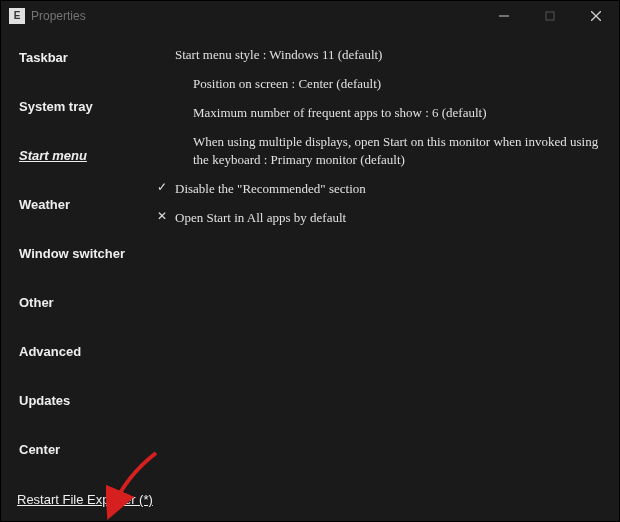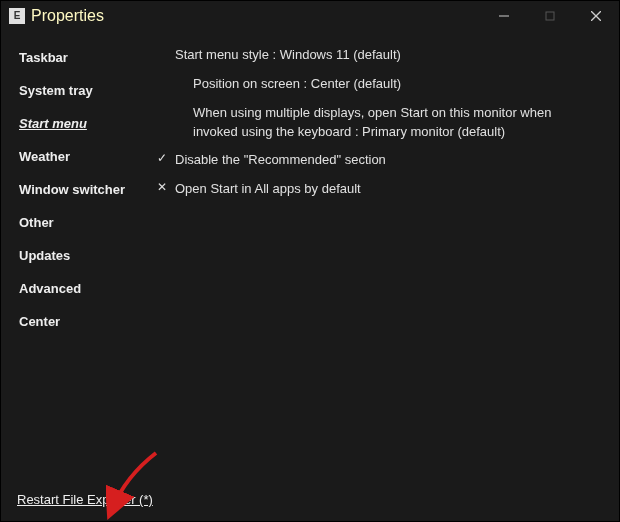--- a/index.html
+++ b/index.html
@@ -23,22 +23,22 @@
     background: #e0e0e0;
     margin-right: 6px;
     display: inline-block;
     font-size: 10px;
     color: #333;
     text-align: center;
     line-height: 16px;
     font-weight: bold;
   }
   .titlebar .title {
-    font-size: 16px;
-    color: #fef9c3;
+    font-size: 12px;
+    color: #737373;
   }
   .win-controls {
     margin-left: auto;
     display: flex;
     height: 100%;
   }
   .win-btn {
     width: 46px;
     display: flex;
     align-items: center;
@@ -51,38 +51,40 @@
   .content {
     display: flex;
     height: calc(100% - 30px);
     position: relative;
   }
   .sidebar {
     width: 150px;
     padding: 10px 0 0 18px;
     display: flex;
     flex-direction: column;
+    gap: 16px;
   }
   .sidebar-item {
     font-weight: 600;
     color: #eee;
     font-size: 13px;
     padding: 9px 0;
     cursor: pointer;
     width: fit-content;
   }
   .sidebar-item.active {
     text-decoration: underline;
     font-style: italic;
   }
   .main {
     flex: 1;
     padding: 10px 20px 0 6px;
     color: #e0e0e0;
     font-size: 13px;
+    font-family: Liberation Serif, serif;
   }
   .row {
     display: flex;
     align-items: flex-start;
     padding: 5px 0;
   }
   .row .glyph {
     width: 18px;
     flex-shrink: 0;
     text-align: left;
@@ -141,34 +143,38 @@
 </div>
 
 <div class="content">
   <div class="sidebar">
     <div class="sidebar-item">Taskbar</div>
     <div class="sidebar-item">System tray</div>
     <div class="sidebar-item active">Start menu</div>
     <div class="sidebar-item">Weather</div>
     <div class="sidebar-item">Window switcher</div>
     <div class="sidebar-item">Other</div>
+    <div class="sidebar-item">Advanced</div>
     <div class="sidebar-item">Updates</div>
-    <div class="sidebar-item">Advanced</div>
     <div class="sidebar-item">Center</div>
   </div>
 
   <div class="main">
     <div class="row">
       <span class="glyph"></span>
       <span class="text">Start menu style : Windows 11 (default)</span>
     </div>
     <div class="indent">
       <div class="row">
         <span class="glyph"></span>
         <span class="text">Position on screen : Center (default)</span>
+      </div>
+      <div class="row">
+        <span class="glyph"></span>
+        <span class="text">Maximum number of frequent apps to show : 6 (default)</span>
       </div>
       <div class="row">
         <span class="glyph"></span>
         <span class="text">When using multiple displays, open Start on this monitor when invoked using the keyboard : Primary monitor (default)</span>
       </div>
     </div>
     <div class="row">
       <span class="glyph">✓</span>
       <span class="text">Disable the "Recommended" section</span>
     </div>

